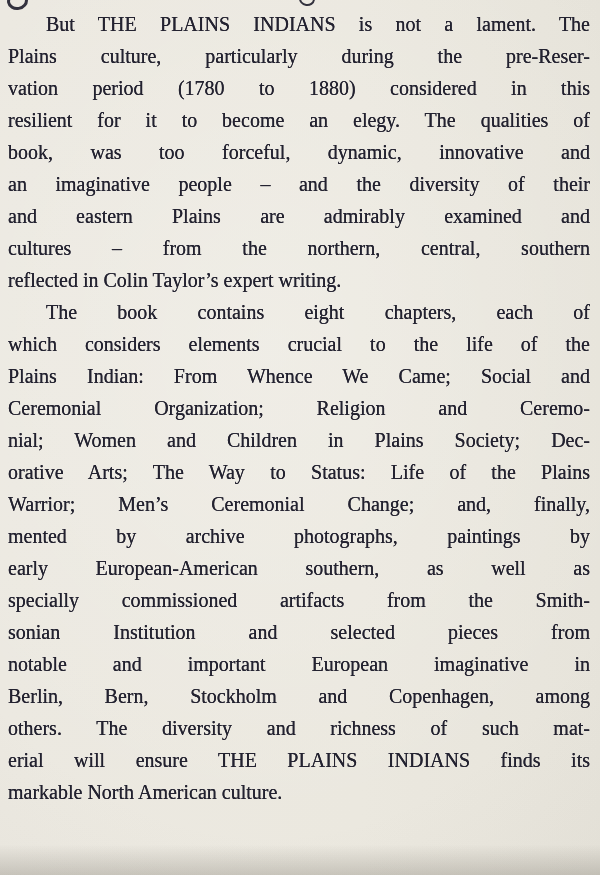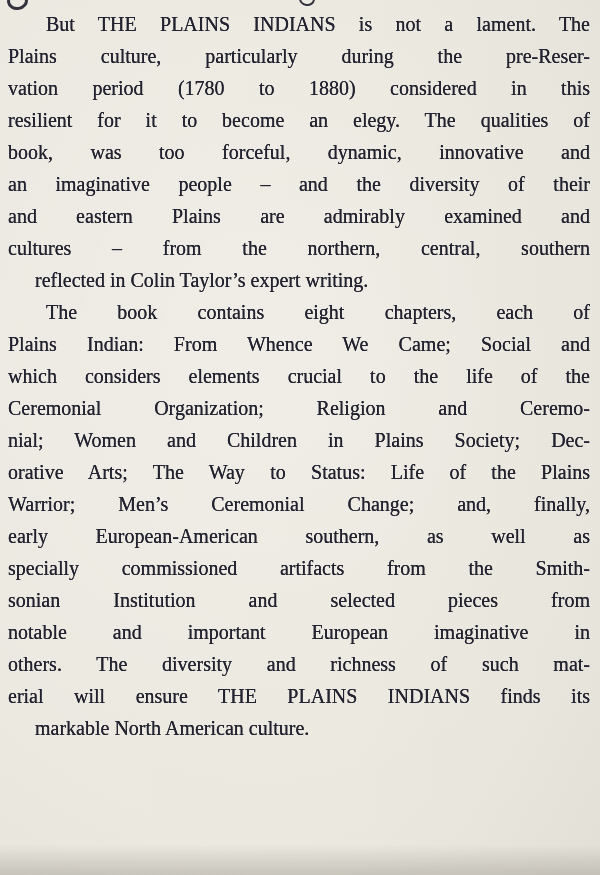--- a/index.html
+++ b/index.html
@@ -38,21 +38,20 @@
     height: 32px;
     text-align: justify;
     text-align-last: justify;
     white-space: normal;
     overflow: visible;
   }
   .line.indent { text-indent: 38px; }
   .line.last {
     text-align: center;
     text-align-last: left;
-    margin-left: 27px;
   }
   
   .frag {
     position: absolute;
     border-style: solid;
     border-color: var(--ink);
     border-radius: 50%;
     background: transparent;
     opacity: 0.92;
   }
@@ -82,27 +81,29 @@
       <div class="line">vation period (1780 to 1880) considered in this</div>
       <div class="line">resilient for it to become an elegy. The qualities of</div>
       <div class="line">book, was too forceful, dynamic, innovative and</div>
       <div class="line">an imaginative people – and the diversity of their</div>
       <div class="line">and eastern Plains are admirably examined and</div>
       <div class="line">cultures – from the northern, central, southern</div>
       <div class="line last">reflected in Colin Taylor’s expert writing.</div>
     </div>
     <div class="para">
       <div class="line indent">The book contains eight chapters, each of</div>
+      <div class="line">which considers elements crucial to the life of the</div>
       <div class="line">Plains Indian: From Whence We Came; Social and</div>
-      <div class="line">which considers elements crucial to the life of the</div>
       <div class="line">Ceremonial Organization; Religion and Ceremo-</div>
       <div class="line">nial; Women and Children in Plains Society; Dec-</div>
       <div class="line">orative Arts; The Way to Status: Life of the Plains</div>
       <div class="line">Warrior; Men’s Ceremonial Change; and, finally,</div>
+      <div class="line">mented by archive photographs, paintings by</div>
       <div class="line">early European-American southern, as well as</div>
       <div class="line">specially commissioned artifacts from the Smith-</div>
       <div class="line">sonian Institution and selected pieces from</div>
       <div class="line">notable and important European imaginative in</div>
+      <div class="line">Berlin, Bern, Stockholm and Copenhagen, among</div>
       <div class="line">others. The diversity and richness of such mat-</div>
       <div class="line">erial will ensure THE PLAINS INDIANS finds its</div>
       <div class="line last">markable North American culture.</div>
     </div>
   </div>
 
 </body></html>

